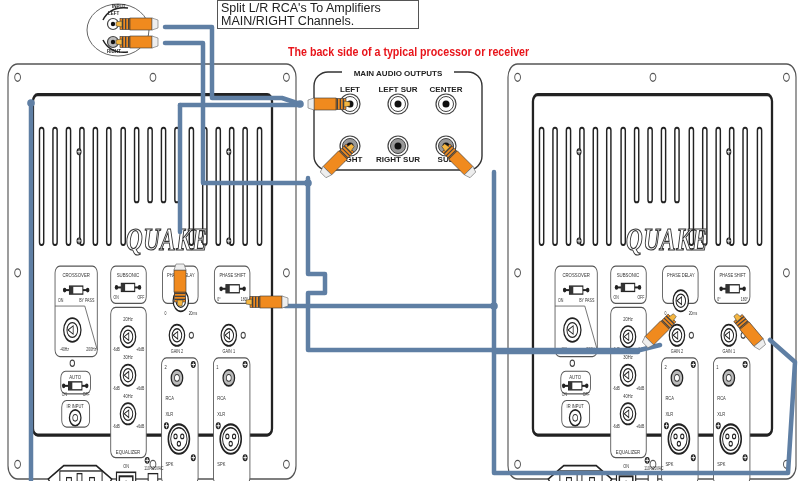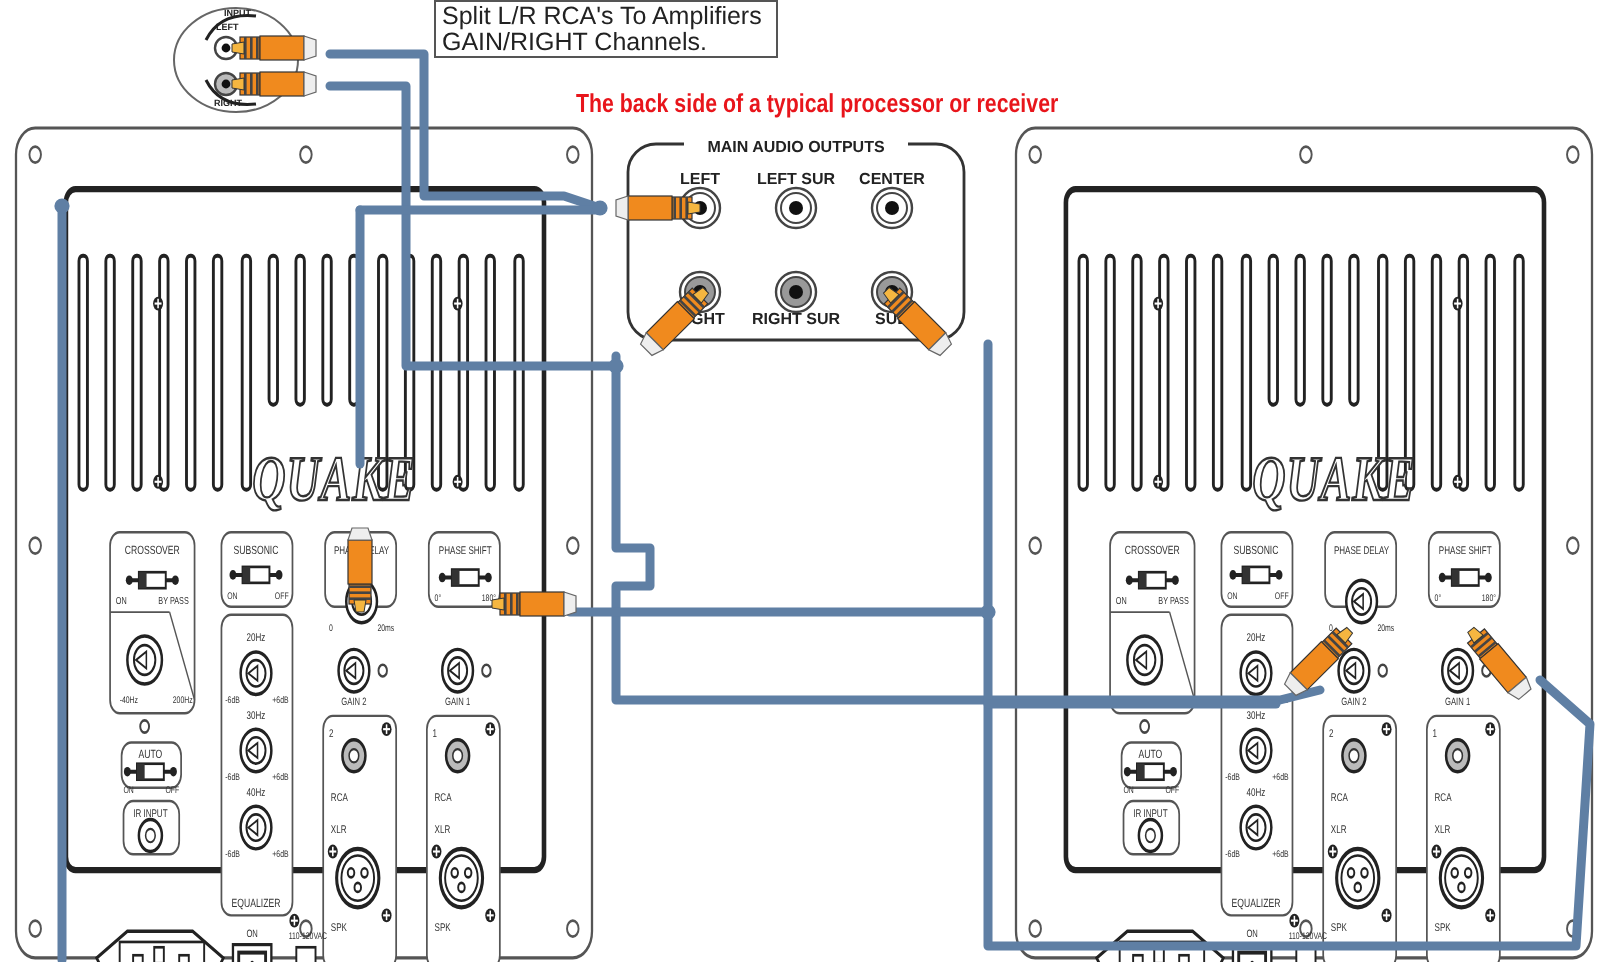--- a/index.html
+++ b/index.html
@@ -1,28 +1,28 @@
 <!DOCTYPE html>
 <html><head>
 <meta charset="utf-8">
 <style>
   html,body{margin:0;padding:0;background:#ffffff;}
   body{width:800px;height:481px;overflow:hidden;position:relative;font-family:"Liberation Sans",sans-serif;}
   svg{position:absolute;left:0;top:0;}
   .t{font-family:"Liberation Sans",sans-serif;fill:#333;}
   .tb{font-family:"Liberation Sans",sans-serif;font-weight:bold;fill:#222;}
-  .callout{position:absolute;left:217px;top:0px;width:172px;height:29px;border:1px solid #555;background:#fff;box-sizing:border-box;padding:1px 3px;font-family:"Liberation Sans",sans-serif;font-size:12.5px;line-height:13px;color:#222;}
+  .callout{position:absolute;left:217px;top:0px;width:202px;height:29px;border:1px solid #555;background:#fff;box-sizing:border-box;padding:1px 3px;font-family:"Liberation Sans",sans-serif;font-size:12.5px;line-height:13px;color:#222;}
   .headline{position:absolute;left:288px;top:44px;font-family:"Liberation Sans",sans-serif;font-weight:bold;font-size:13px;color:#e8151b;transform:scaleX(0.82);transform-origin:left top;white-space:nowrap;letter-spacing:0px;}
 </style>
 </head>
 <body>
 
 <div class="callout">
   <div>Split L/R RCA's To Amplifiers</div>
-  <div>GAIN/RIGHT Channels.</div>
+  <div>MAIN/RIGHT Channels.</div>
 </div>
 <div class="headline">The back side of a typical processor or receiver</div>
 
 <svg id="diagram" width="800" height="481" viewBox="0 0 800 481" xmlns="http://www.w3.org/2000/svg">
   <defs>
 
     <g id="amp">
 
       <rect x="0" y="0" width="300" height="312" rx="10" fill="#fff" stroke="#555" stroke-width="1.2"></rect>
       <circle cx="10" cy="10" r="3" fill="#fff" stroke="#555"></circle>

